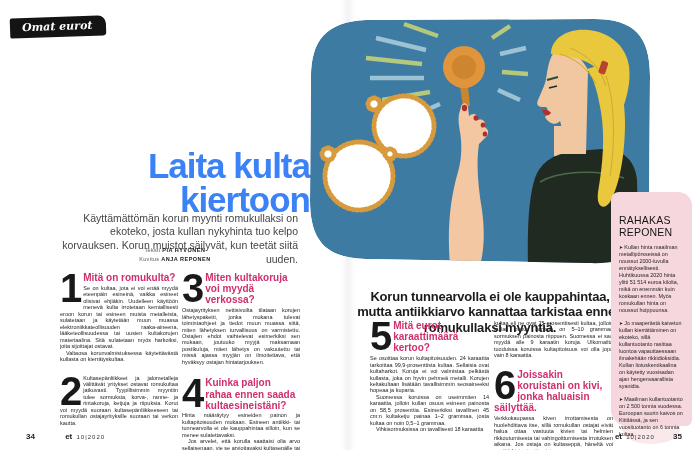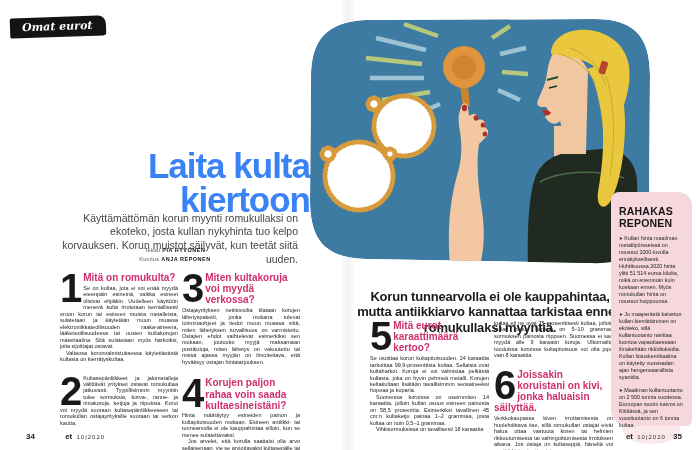--- a/index.html
+++ b/index.html
@@ -40,33 +40,33 @@
               font-size:13px;font-weight:800;line-height:1.18;letter-spacing:-0.2px;color:#1b1b19;}
 
   
   .illo{position:absolute;left:304px;top:14px;width:348px;height:252px;}
 
   
   .sidebar-blob{position:absolute;left:622px;top:412px;width:58px;height:32px;
                 background:#fbe8eb;border-radius:45% 55% 50% 50%;}
   .sidebar{position:absolute;left:611px;top:192px;width:81px;height:234px;background:#f6d7dd;
            border-radius:8px 14px 6px 16px;padding:10px 8px 6px;box-sizing:border-box;}
-  .sidebar h4{margin:4px 0 6px;font-size:10.5px;line-height:1.1;font-weight:700;color:#161616;
+  .sidebar h4{margin:13px 0 6px;font-size:10.5px;line-height:1.1;font-weight:400;color:#161616;
               letter-spacing:0.2px;}
   .sb{margin:0 0 6px;font-size:5.4px;line-height:1.3;color:#262626;}
   .sb .arrow{font-size:4.6px;margin-right:1.5px;color:#111;}
 
   
   .footer{position:absolute;bottom:9px;font-size:8px;color:#1d1d1d;}
   .footer-left{left:26px;} .footer-right{right:14px;}
   .pnum{font-weight:700;}
   .mag{font-weight:700;margin-left:0;}
   .issue{font-size:6px;letter-spacing:1px;color:#333;margin-left:2px;}
   .footer-left .mag{margin-left:28px;}
-  .footer-right .pnum{margin-left:5px;}
+  .footer-right .pnum{margin-left:16px;}
 </style>
 </head>
 <body>
 
 <div class="page">
   <div class="fold"></div>
 
   <div class="tag">
     <span>Omat eurot</span>
   </div>
@@ -101,21 +101,21 @@
   </div>
 
   <div class="col col-b">
     <div class="item">
       <div class="num">3</div>
       <h3>Miten kultakoruja voi myydä verkossa?</h3>
       <p>Ostajayrityksen nettisivuilta tilataan korujen lähetyspaketti, jonka mukana tulevat toimintaohjeet ja tiedot muun muassa siitä, miten lähetyksen turvallisuus on varmistettu. Ostajien ehdot vaihtelevat esimerkiksi sen mukaan, joutuuko myyjä maksamaan postikuluja, miten lähetys on vakuutettu tai missä ajassa myyjän on ilmoitettava, että hyväksyy ostajan hintatarjouksen.</p>
     </div>
     <div class="item">
       <div class="num">4</div>
-      <h3>Korujen paljon rahaa voin saada kultaesineistäni?</h3>
+      <h3>Kuinka paljon rahaa ennen saada kultaesineistäni?</h3>
       <p>Hinta määräytyy esineiden painon ja kultapitoisuuden mukaan. Esineen antiikki- tai tunnearvolla ei ole kauppahintaa silloin, kun se menee sulatettavaksi.</p>
       <p class="ind">Jos arvelet, että korulla saattaisi olla arvo sellaisenaan, vie se arvioitavaksi kultasepälle tai antiikkikoruja myyvään liikkeeseen tai huutokauppaan.</p>
     </div>
   </div>
 
   <svg class="illo" viewBox="0 0 348 252">
     <defs>
       <clipPath id="blobClip">
         <path d="M62,6 C22,8 7,26 7,64 L6,186 C6,226 21,244 62,245 L284,249 C328,251 345,235 345,196 L346,62 C346,22 330,5 290,5 Z"></path>
       </clipPath>

